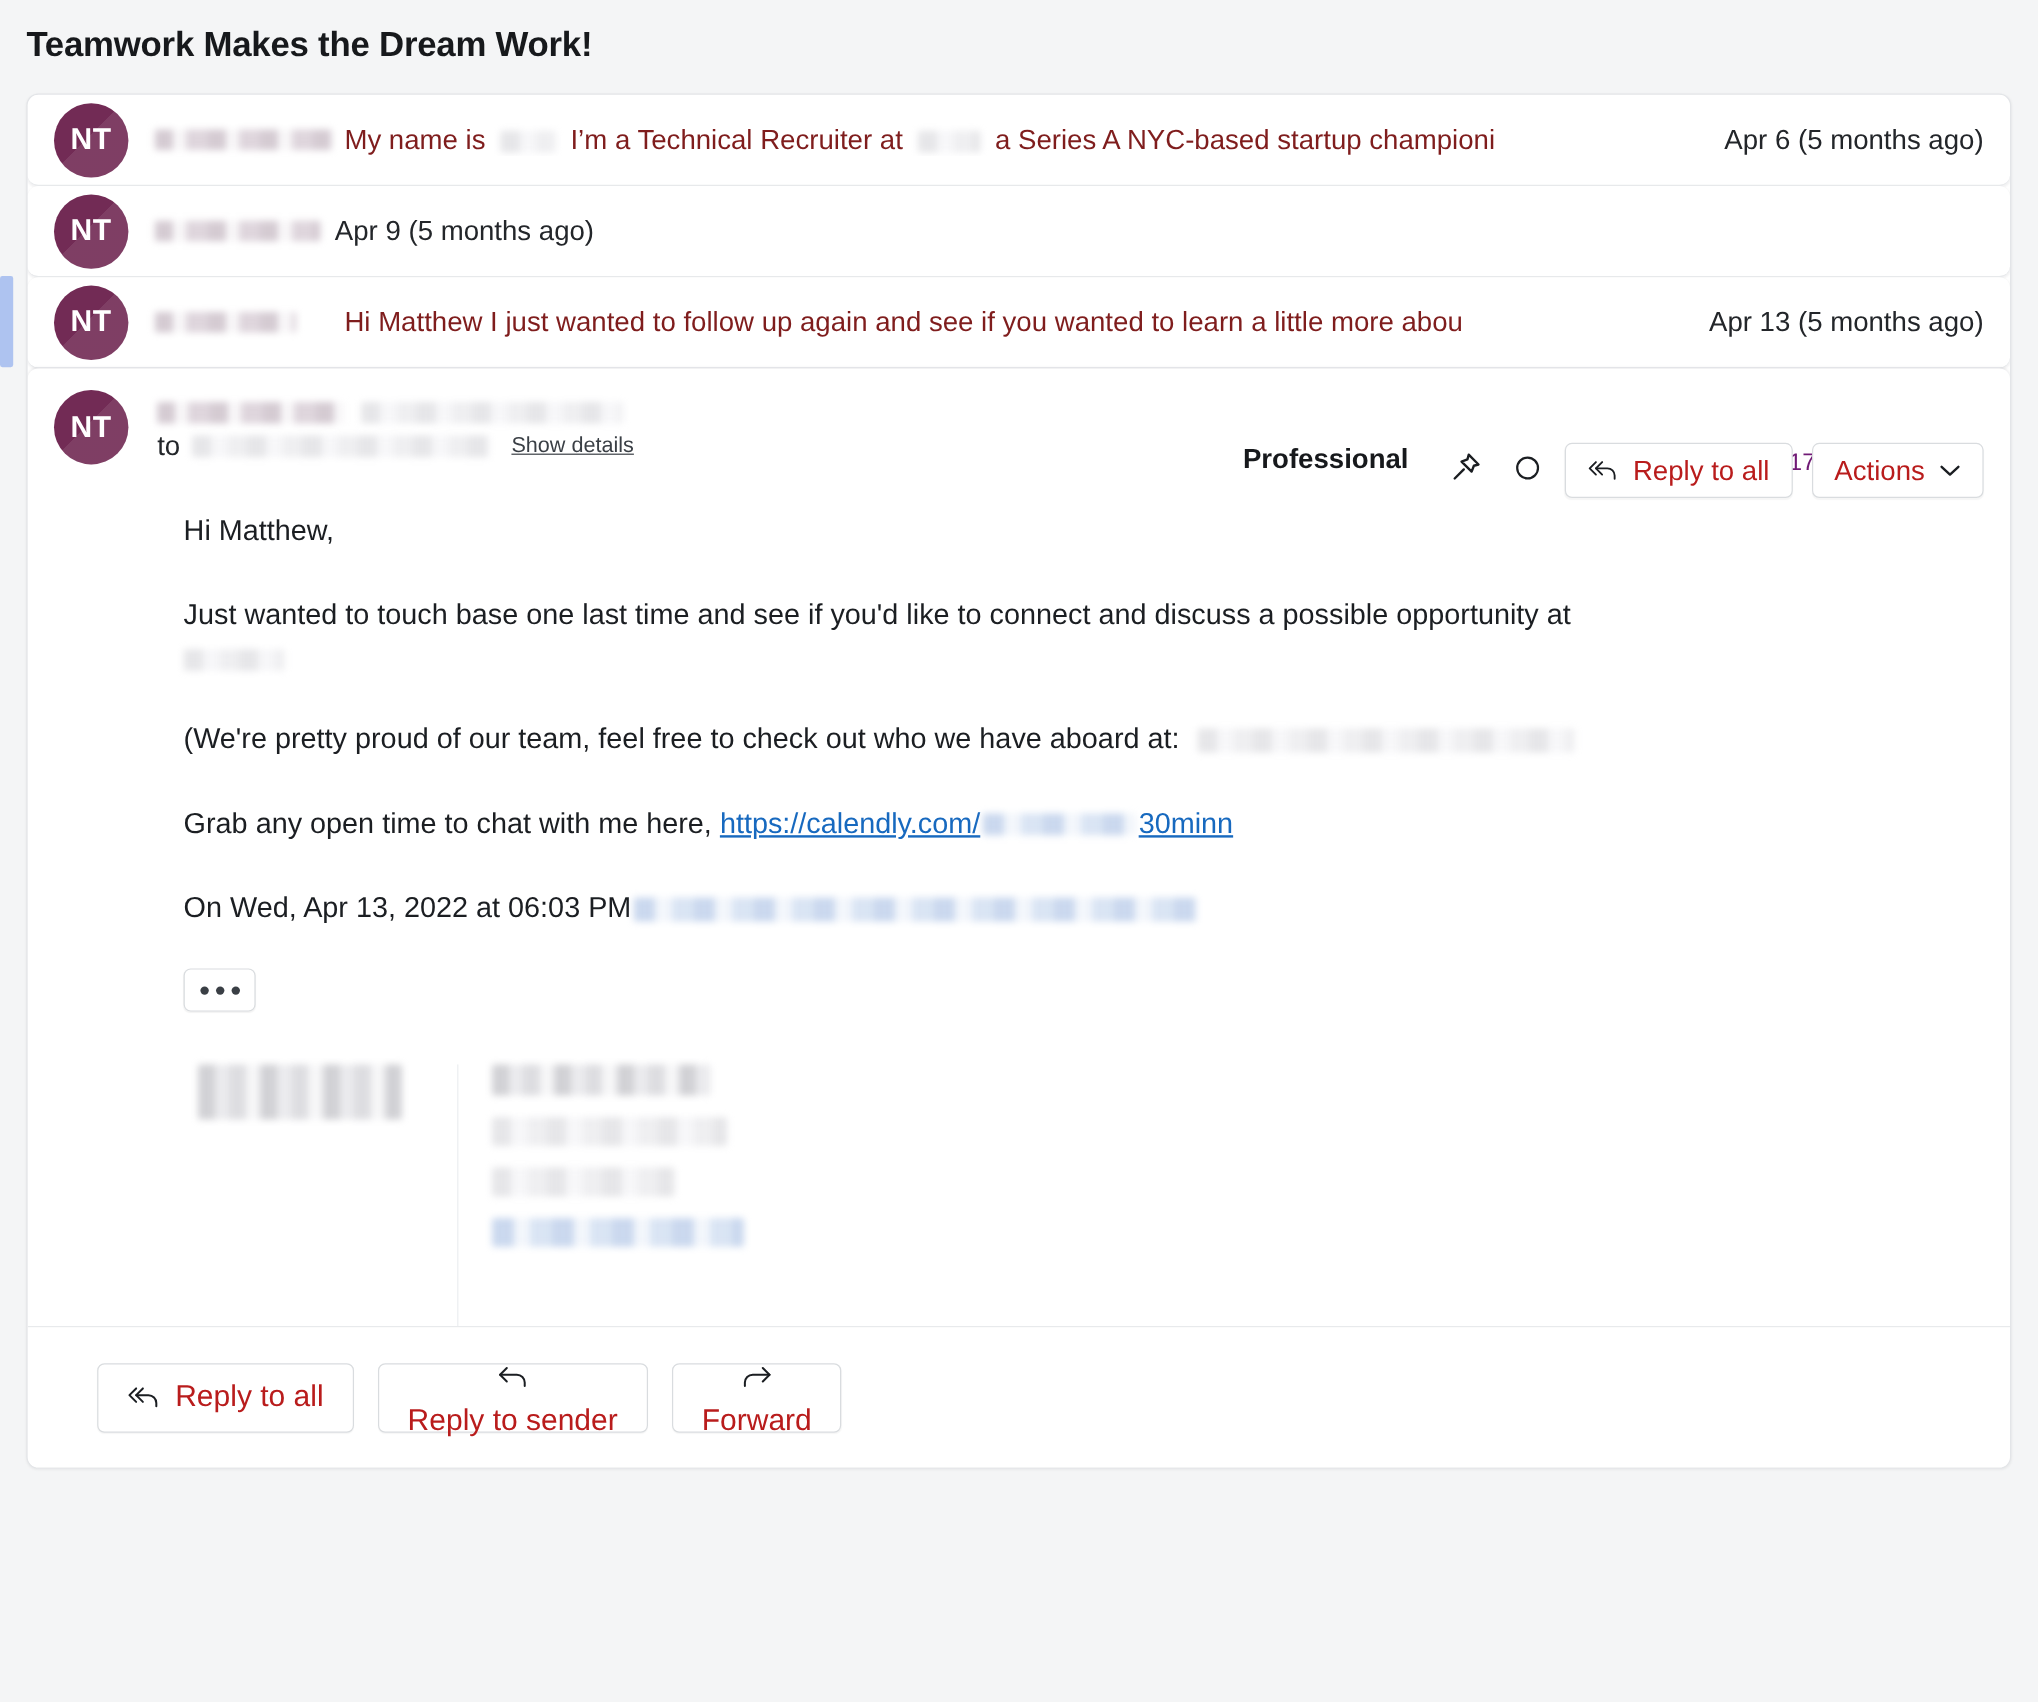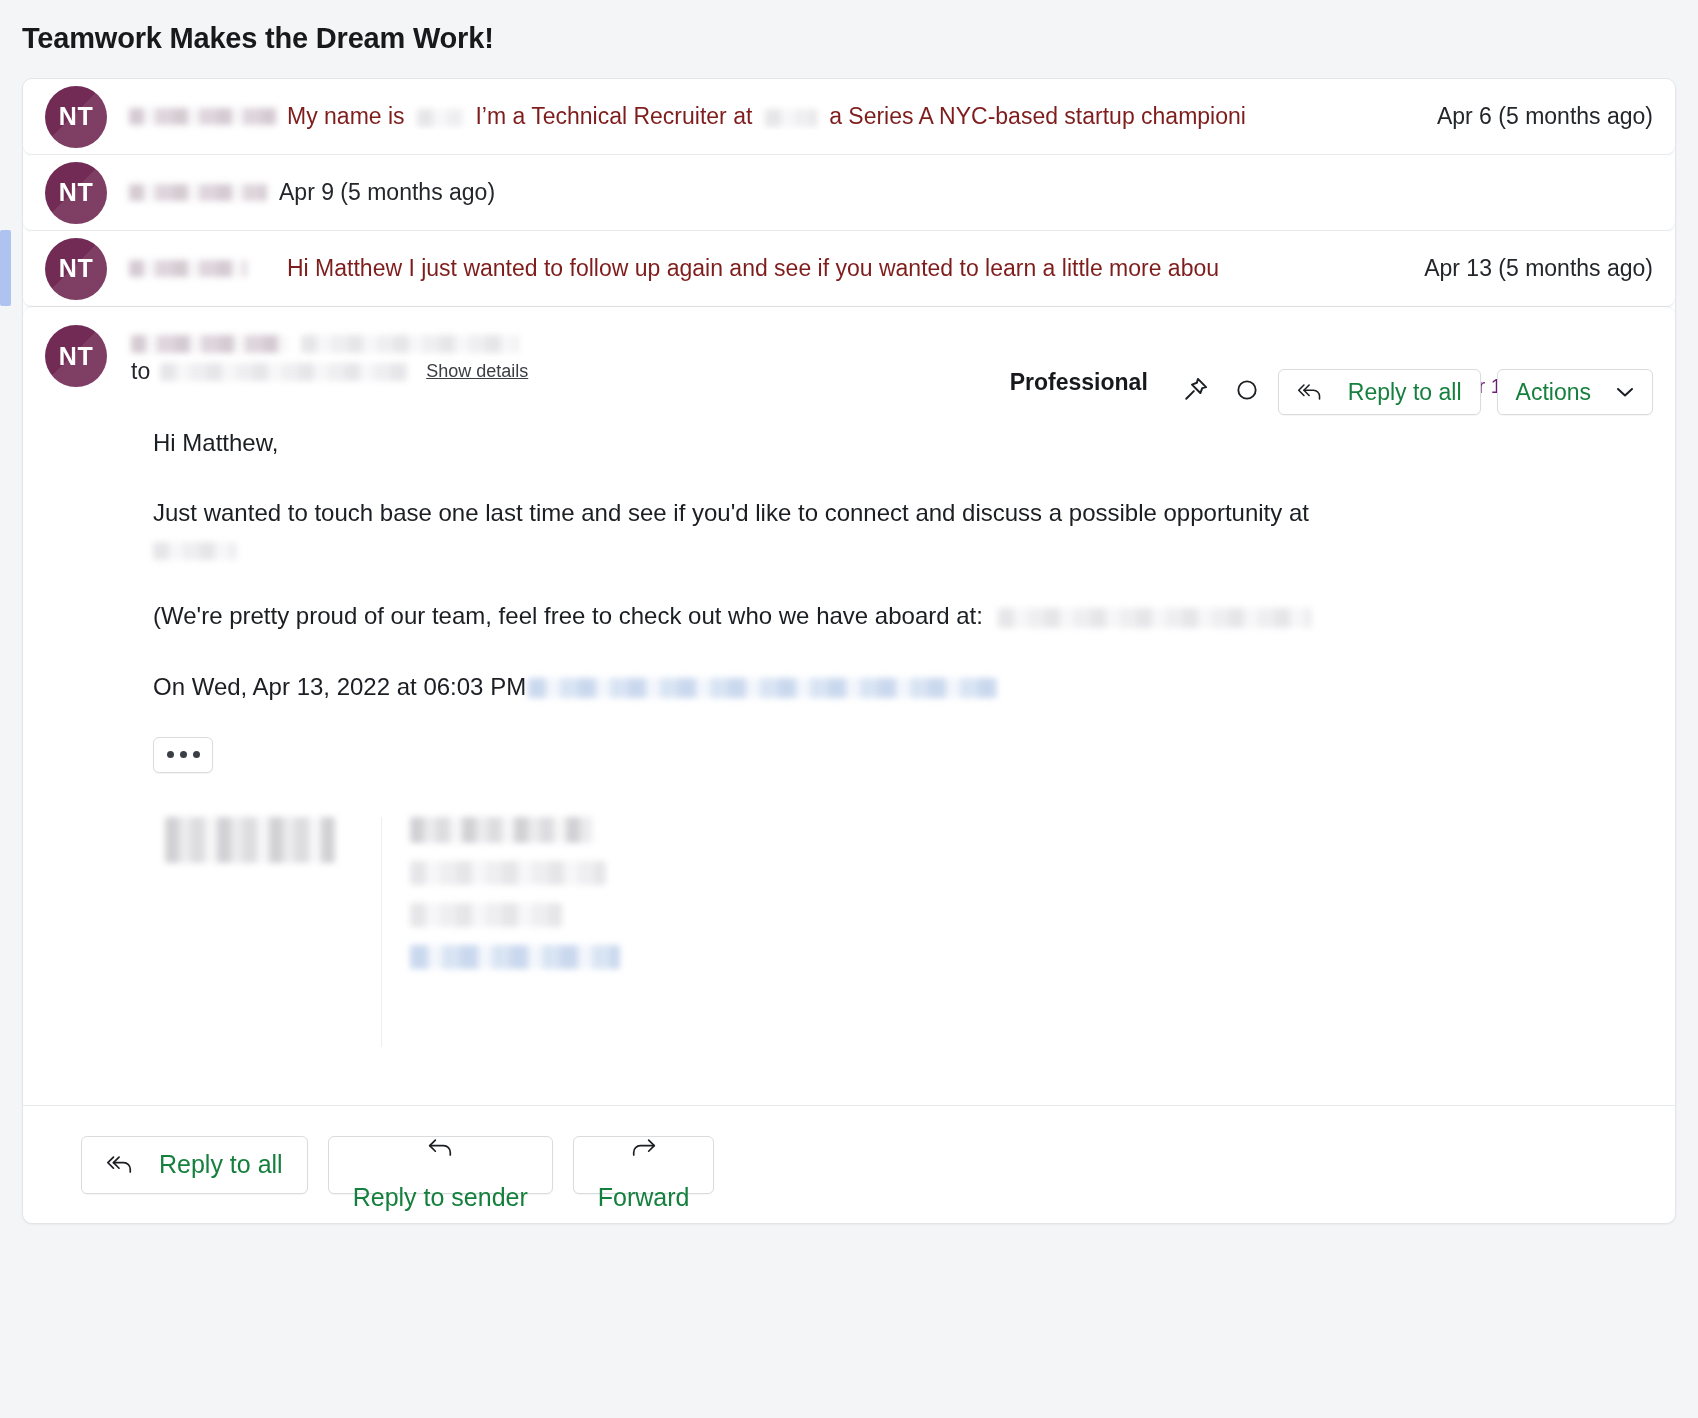--- a/index.html
+++ b/index.html
@@ -233,28 +233,28 @@
     align-items: center;
     justify-content: center;
     background: transparent;
     border: none;
     cursor: pointer;
     margin-right: 10px;
   }
   .btn {
     display: inline-flex;
     align-items: center;
-    gap: 25px;
+    gap: 12px;
     height: 46px;
     padding: 0 18px;
     border: 1px solid #d9dcdf;
     border-radius: 6px;
     background: #ffffff;
     font-size: 23px;
-    color: #15803d;
+    color: #b91c1c;
     cursor: pointer;
     white-space: nowrap;
     box-shadow: 0 1px 1px rgba(16,22,26,0.04);
     font-family: "Liberation Sans", sans-serif;
   }
   .btn + .btn { margin-left: 16px; }
 
   
   .exp-body {
     position: absolute;
@@ -443,20 +443,24 @@
         <p class="p">
           <span>Just wanted to touch base one last time and see if you'd like to connect and discuss a possible opportunity at</span><br>
           <span class="blur light" style="width:84px;height:18px;margin-top:8px;"></span>
         </p>
 
         <p class="p">
           <span>(We're pretty proud of our team, feel free to check out who we have aboard at:</span>
           <span class="blur light" style="width:314px;height:20px;margin-left:8px;"></span>
         </p>
 
+        <p class="p">
+          <span>Grab any open time to chat with me here,</span>
+          <a class="link"><span>https://calendly.com/</span><span class="blur bluish" style="width:128px;height:18px;margin:0 2px;"></span><span>30minn</span></a>
+        </p>
 
 
         <p class="p tight">
           <span>On Wed, Apr 13, 2022 at 06:03 PM</span><span class="blur bluish" style="width:470px;height:20px;margin-left:2px;"></span>
         </p>
 
         <div>
           <span class="dots-btn">
             <i></i>
               <i></i>

